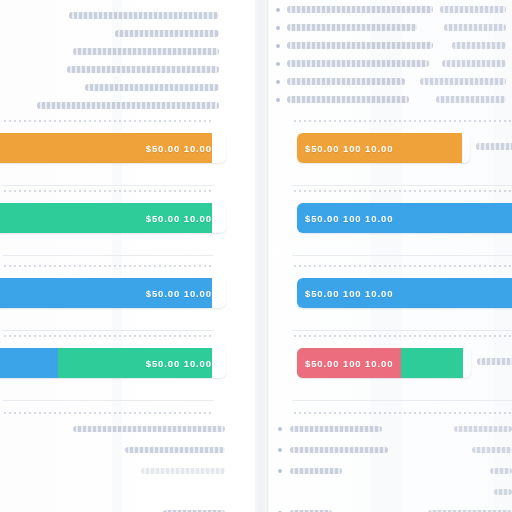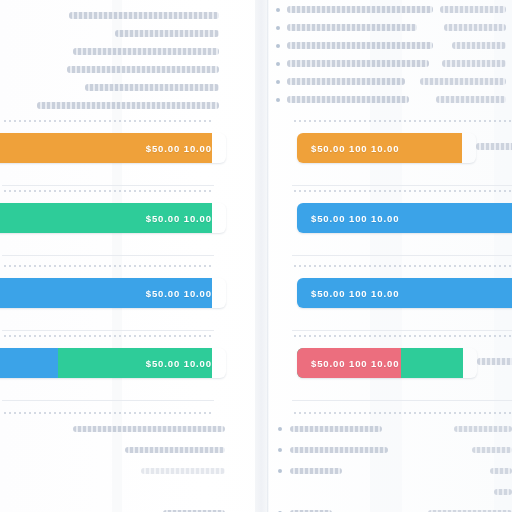--- a/index.html
+++ b/index.html
@@ -69,21 +69,21 @@
   .bar .vlabel{
     position:relative;z-index:3;
     color:#ffffff;font-size:9.5px;font-weight:700;
     letter-spacing:.9px;white-space:nowrap;
     text-shadow:0 1px 1px rgba(0,0,0,.10);
     filter:blur(.35px);
   }
   
   .col-left .bar{left:-10px;border-radius:0 6px 6px 0;justify-content:flex-end;padding-right:14px;}
   
-  .col-right .bar{left:29px;border-radius:6px;justify-content:flex-start;padding-left:14px;}
+  .col-right .bar{left:29px;border-radius:6px;justify-content:flex-start;padding-left:8px;}
 
   .side-label{
     position:absolute;top:10px;height:7px;border-radius:3px;
     background:repeating-linear-gradient(90deg,#aab4c6 0px,#aab4c6 3px,#e2e6ee 3px,#e2e6ee 5px);
     opacity:.55;filter:blur(.4px);
   }
 
   
   .foot{position:absolute;left:0;right:0;}
   .frow{display:flex;align-items:center;height:21px;}

